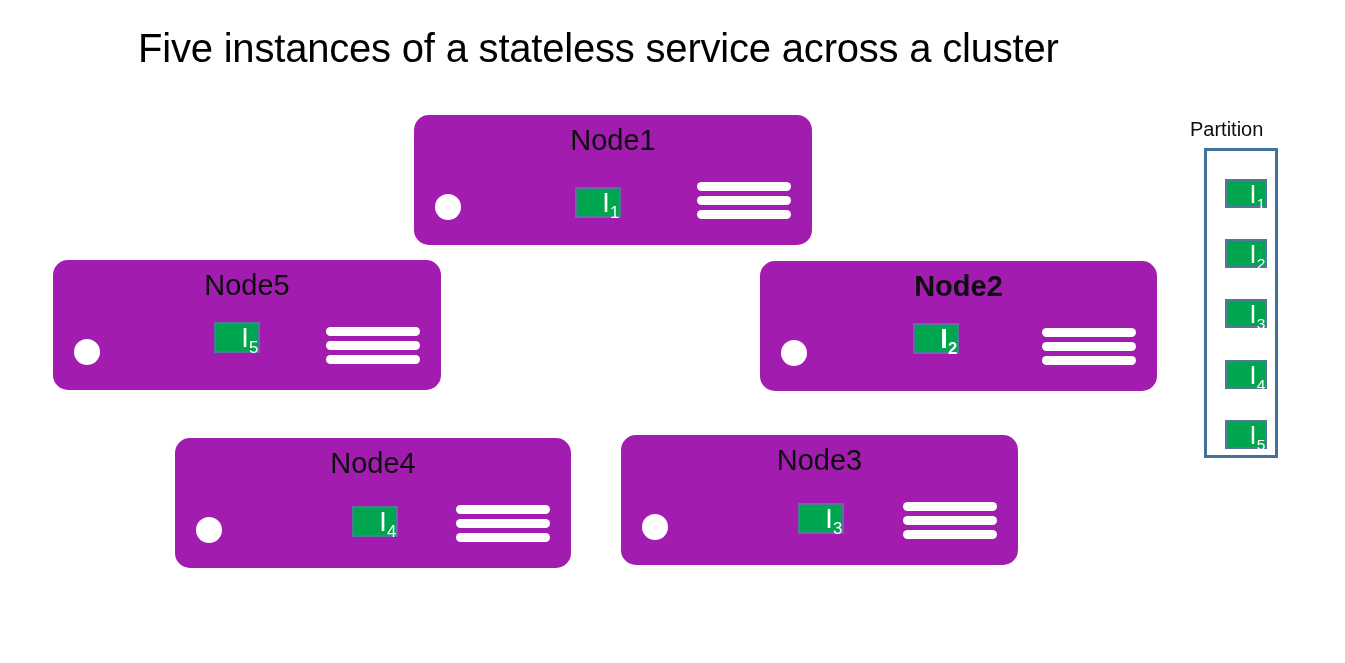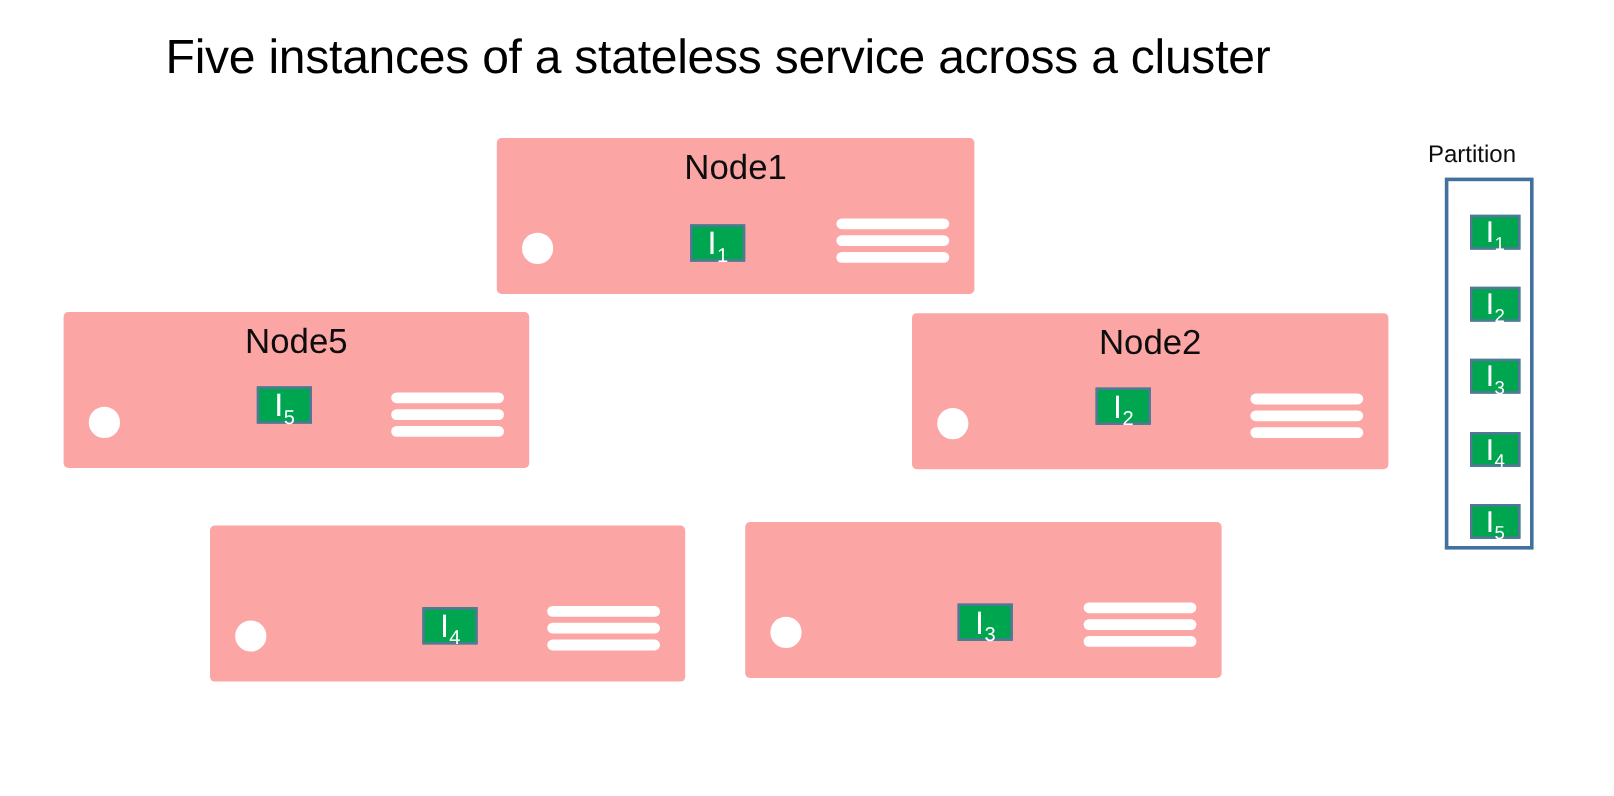--- a/index.html
+++ b/index.html
@@ -25,22 +25,22 @@
     line-height: 48px;
     color: #000000;
     white-space: nowrap;
     letter-spacing: -0.2px;
     margin-left: 28px;
   }
 
   
   .node {
     position: absolute;
-    background: #fca5a5;
-    border-radius: 4px;
+    background: #a21caf;
+    border-radius: 15px;
     box-sizing: border-box;
   }
   .node-label {
     position: absolute;
     left: 0;
     right: 0;
     top: 7px;
     text-align: center;
     font-size: 29px;
     line-height: 36px;
@@ -78,21 +78,21 @@
     height: 31px;
     background: #00A550;
     border: 2px solid #55759b;
     box-sizing: border-box;
   }
   .chip-text {
     position: absolute;
     left: 0;
     right: 0;
     top: -2px;
-    text-align: center;
+    text-align: right;
     font-size: 27px;
     line-height: 33px;
     color: #ffffff;
     white-space: nowrap;
   }
   .chip-text sub {
     font-size: 0.62em;
     vertical-align: baseline;
     position: relative;
     top: 0.38em;
@@ -157,44 +157,46 @@
       <div class="node-dot"></div>
       <div class="node-bars">
         <div class="node-bar"></div>
         <div class="node-bar"></div>
         <div class="node-bar"></div>
       </div>
       <div class="chip" style="left: 161px; top: 62px;">
         <div class="chip-text">I<sub>5</sub></div>
       </div>
     </div>
-    <div class="node" style="left: 760px; top: 261px; width: 397px; height: 130px;">
+    <div class="node" style="left: 760px; top: 261px; width: 397px; height: 130px; font-weight: bold;">
       <div class="node-label">Node2</div>
       <div class="node-dot"></div>
       <div class="node-bars">
         <div class="node-bar"></div>
         <div class="node-bar"></div>
         <div class="node-bar"></div>
       </div>
       <div class="chip" style="left: 153px; top: 62px;">
         <div class="chip-text">I<sub>2</sub></div>
       </div>
     </div>
     <div class="node" style="left: 175px; top: 438px; width: 396px; height: 130px;">
+      <div class="node-label">Node4</div>
       <div class="node-dot"></div>
       <div class="node-bars">
         <div class="node-bar"></div>
         <div class="node-bar"></div>
         <div class="node-bar"></div>
       </div>
       <div class="chip" style="left: 177px; top: 68px;">
         <div class="chip-text">I<sub>4</sub></div>
       </div>
     </div>
     <div class="node" style="left: 621px; top: 435px; width: 397px; height: 130px;">
+      <div class="node-label">Node3</div>
       <div class="node-dot"></div>
       <div class="node-bars">
         <div class="node-bar"></div>
         <div class="node-bar"></div>
         <div class="node-bar"></div>
       </div>
       <div class="chip" style="left: 177px; top: 68px;">
         <div class="chip-text">I<sub>3</sub></div>
       </div>
     </div>

